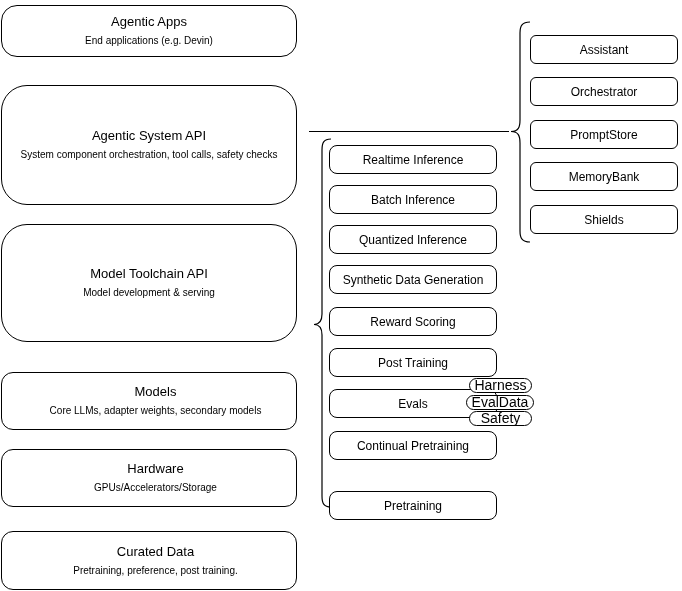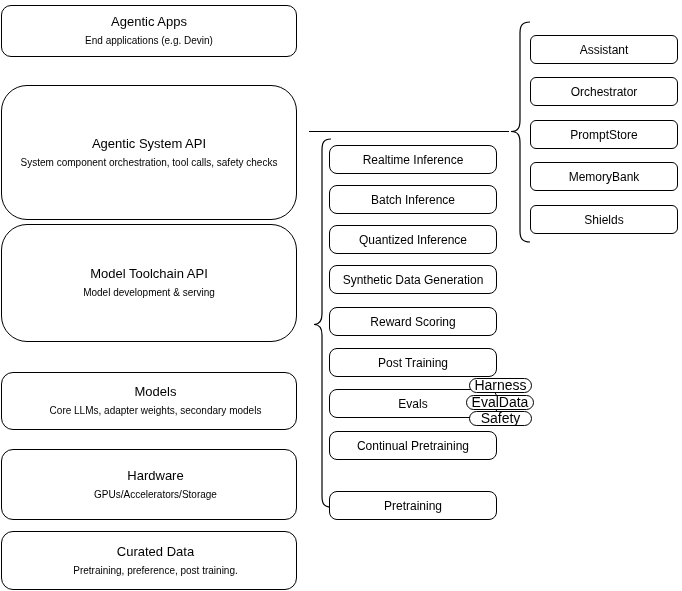--- a/index.html
+++ b/index.html
@@ -41,29 +41,29 @@
     gap: 5px;
   }
   .stack-box .box-title {
     font-size: 13px;
     line-height: 1.15;
   }
   .stack-box .box-subtitle {
     font-size: 10px;
     line-height: 1.15;
   }
-  .r10 { border-radius: 10px; }
+  .r10 { border-radius: 16px; }
   .r12 { border-radius: 12px; padding-left: 13px; }
   .r26 { border-radius: 26px; }
 
   .box-agentic-apps      { top: 5px;   height: 52px;  }
-  .box-agentic-system    { top: 85px;  height: 135px; }
+  .box-agentic-system    { top: 85px;  height: 120px; }
   .box-model-toolchain   { top: 224px; height: 118px; }
   .box-models            { top: 372px; height: 58px;  }
-  .box-hardware          { top: 449px; height: 71px;  }
+  .box-hardware          { top: 449px; height: 58px;  }
   .box-curated-data      { top: 531px; height: 59px;  }
 
   
   .toolchain-box {
     left: 329px;
     width: 168px;
     height: 29px;
     border-radius: 8px;
     font-size: 12px;
   }

